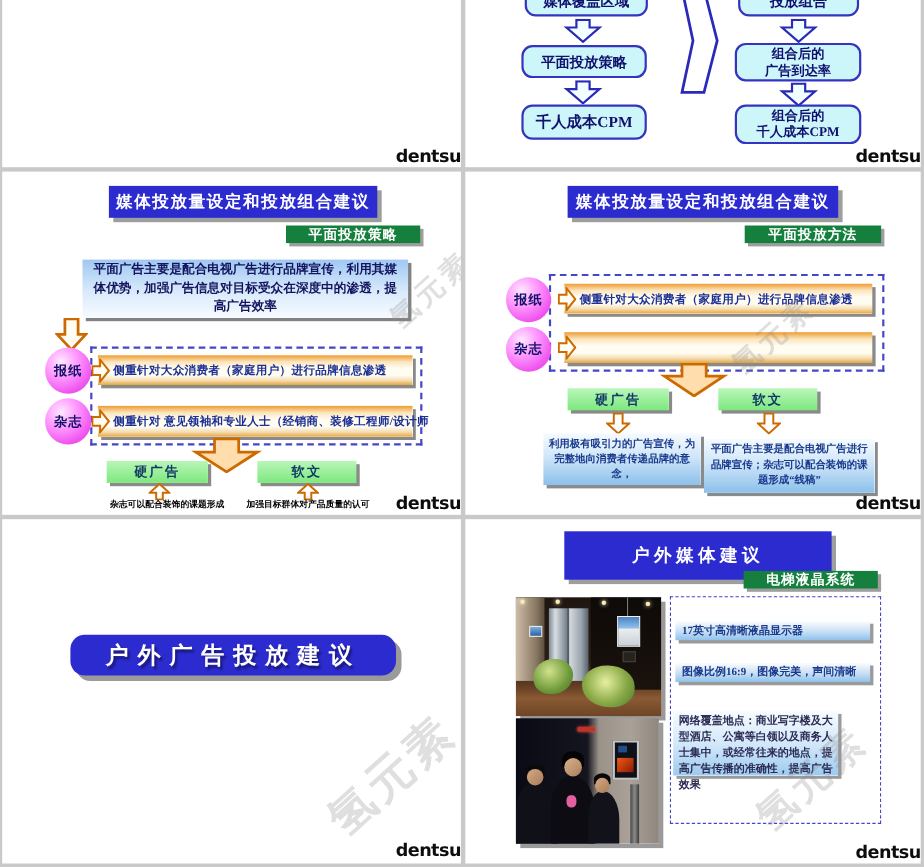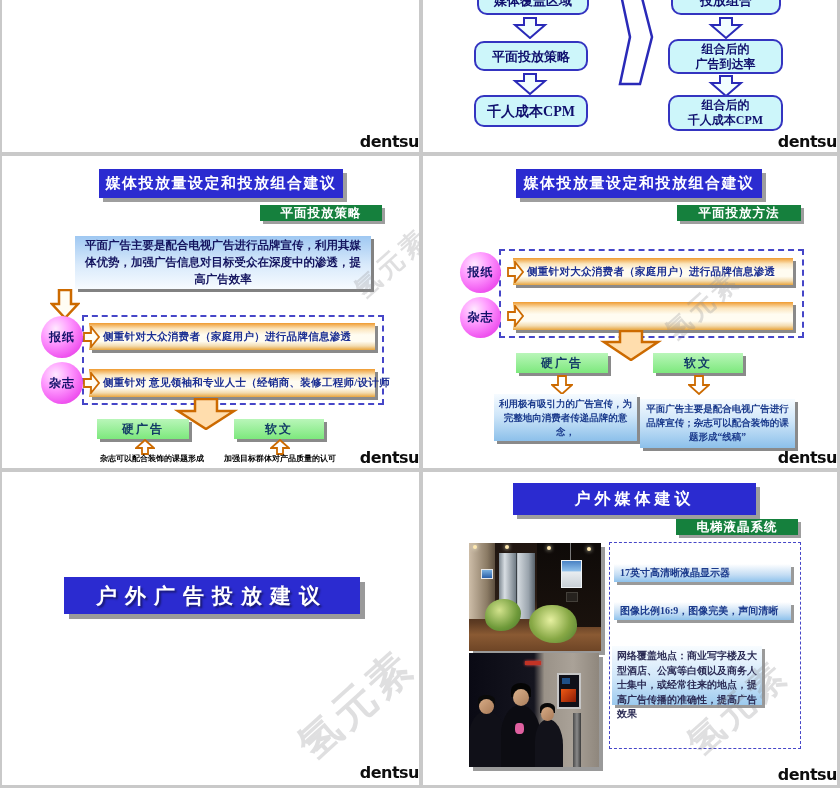--- a/index.html
+++ b/index.html
@@ -58,21 +58,21 @@
 
   .caption { position:absolute; color:#000; font-weight:bold; font-size:8px; white-space:nowrap; }
 
   .desc-box { position:absolute; background:linear-gradient(180deg,#f6fbff 0%,#cfe6f9 45%,#8cc0ea 100%);
               box-shadow:3px 3px 0 #8a8a8a; color:#1a3a8c; font-weight:bold; font-size:9.5px;
               line-height:14px; text-align:center; padding:3px 4px; }
 
   
   .hero-bar { position:absolute; background:#2b2bd0; color:#fff; font-weight:bold; font-size:21px;
               letter-spacing:8px; display:flex; align-items:center; justify-content:center;
-              box-shadow:5px 5px 0 #9a9a9a; text-shadow:2px 2px 2px rgba(0,0,0,0.45); }
+              box-shadow:5px 5px 0 #9a9a9a; text-shadow:2px 2px 2px rgba(0,0,0,0.45);border-radius:13px; }
 
   
   .feature-bar { position:absolute; background:linear-gradient(180deg,#ffffff 0%,#c4ddf4 60%,#8ec2ec 100%);
                  box-shadow:3px 3px 0 #9a9a9a; color:#1a3a8c; font-weight:bold; font-size:10px;
                  display:flex; align-items:center; padding-left:6px; white-space:nowrap; }
   .coverage-box { position:absolute; background:linear-gradient(180deg,#f8fcff 0%,#cfe6f9 55%,#9ccaee 100%);
                   box-shadow:3px 3px 0 #9a9a9a; color:#2c2c55; font-weight:bold; font-size:10px;
                   line-height:14.5px; padding:3px 5px; }
 
   .photo { position:absolute; box-shadow:4px 4px 0 #9a9a9a; overflow:hidden; }
@@ -236,21 +236,21 @@
     <div class="dentsu" data-interactable="false">dentsu</div>
   </div>
 
   <div class="cell" id="cell5" data-interactable="true">
     <div class="hero-bar" style="left:62px; top:105px; width:296px; height:37px;" data-interactable="false">户外广告投放建议</div>
     <div class="wm" style="left:285px; top:205px; font-size:42px;" data-interactable="false">氢元素</div>
     <div class="dentsu" style="bottom:3px;" data-interactable="false">dentsu</div>
   </div>
 
   <div class="cell" id="cell6" data-interactable="true">
-    <div class="title-bar" style="left:90px; top:11px; width:243px; height:32px; font-size:16px; letter-spacing:4px;" data-interactable="false">户外媒体建议</div>
+    <div class="title-bar" style="left:90px; top:11px; width:243px; height:44px; font-size:16px; letter-spacing:4px;" data-interactable="false">户外媒体建议</div>
     <div class="sub-bar" style="left:253px; top:47px; width:122px; height:16px;" data-interactable="false">电梯液晶系统</div>
 
     <div class="photo" id="photo1" data-interactable="false">
       <div class="abs" style="left:0; top:0; width:26px; height:76px; background:linear-gradient(90deg,#cdbda8,#8a7a64 70%,#5c4e3e);" data-interactable="false"></div>
       <div class="abs" style="left:30px; top:10px; width:36px; height:66px; background:linear-gradient(90deg,#7e8992 0%,#d8dee3 16%,#717c86 47%,#d2d8dd 53%,#99a3ac 82%,#57616a 100%);" data-interactable="false"></div>
       <div class="abs" style="left:47px; top:10px; width:1px; height:66px; background:#3a4046;" data-interactable="false"></div>
       <div class="abs" style="left:68px; top:0; width:64px; height:84px; background:linear-gradient(180deg,#0e0a08,#1a120d);" data-interactable="false"></div>
       <div class="abs" style="left:4px; top:2px; width:4px; height:4px; border-radius:50%; background:#ffe9b0; box-shadow:0 0 4px #ffd; " data-interactable="false"></div>
       <div class="abs" style="left:36px; top:2px; width:4px; height:4px; border-radius:50%; background:#ffe9b0; box-shadow:0 0 4px #ffd;" data-interactable="false"></div>
       <div class="abs" style="left:78px; top:3px; width:4px; height:4px; border-radius:50%; background:#ffe9b0; box-shadow:0 0 4px #ffd;" data-interactable="false"></div>

